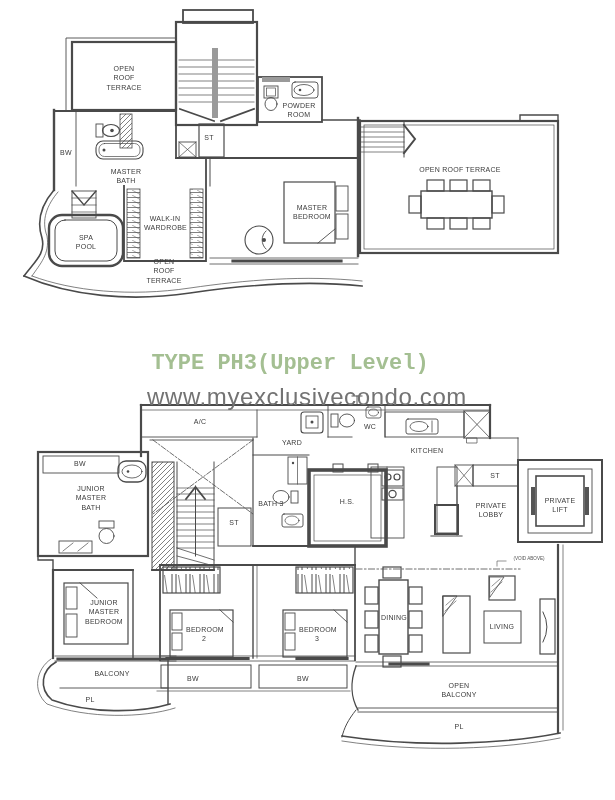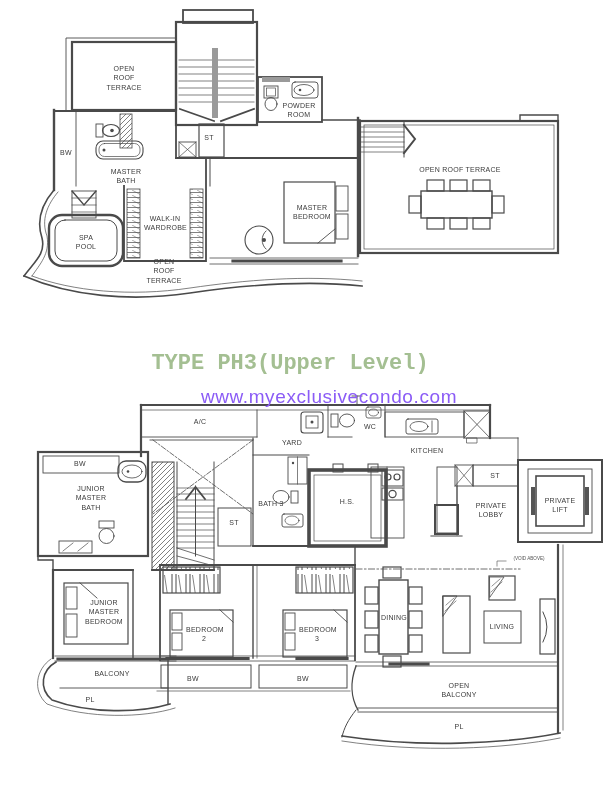--- a/index.html
+++ b/index.html
@@ -7,21 +7,21 @@
         font-family:"Liberation Sans",sans-serif;}
   #plan-svg{position:absolute;left:0;top:0;}
   .lbl{position:absolute;transform:translate(-50%,-50%);text-align:center;
        font:7px/1.35 "Liberation Sans",sans-serif;letter-spacing:.25px;color:#3a3a3a;}
   .nw{white-space:nowrap;}
   .tiny{font-size:4.6px;letter-spacing:0;color:#555;}
   .title{position:absolute;transform:translate(-50%,-50%);white-space:nowrap;
          font-family:"Liberation Mono","DejaVu Sans Mono",monospace;font-weight:bold;
          font-size:22px;color:#a4bf92;}
   .wm{position:absolute;transform:translate(-50%,-50%);white-space:nowrap;
-      font-size:19px;color:#8b5cf6;letter-spacing:.6px;margin-left:22px;}
+      font-size:24px;color:#737373;letter-spacing:.6px;}
 </style>
 </head>
 <body>
 
 <div id="page">
 
 <svg id="plan-svg" width="615" height="800" viewBox="0 0 615 800">
   <defs>
     <pattern id="diag" width="5" height="5" patternUnits="userSpaceOnUse">
       <path d="M0,5 L5,0" stroke="#4a4a4a" stroke-width="0.7"></path>

